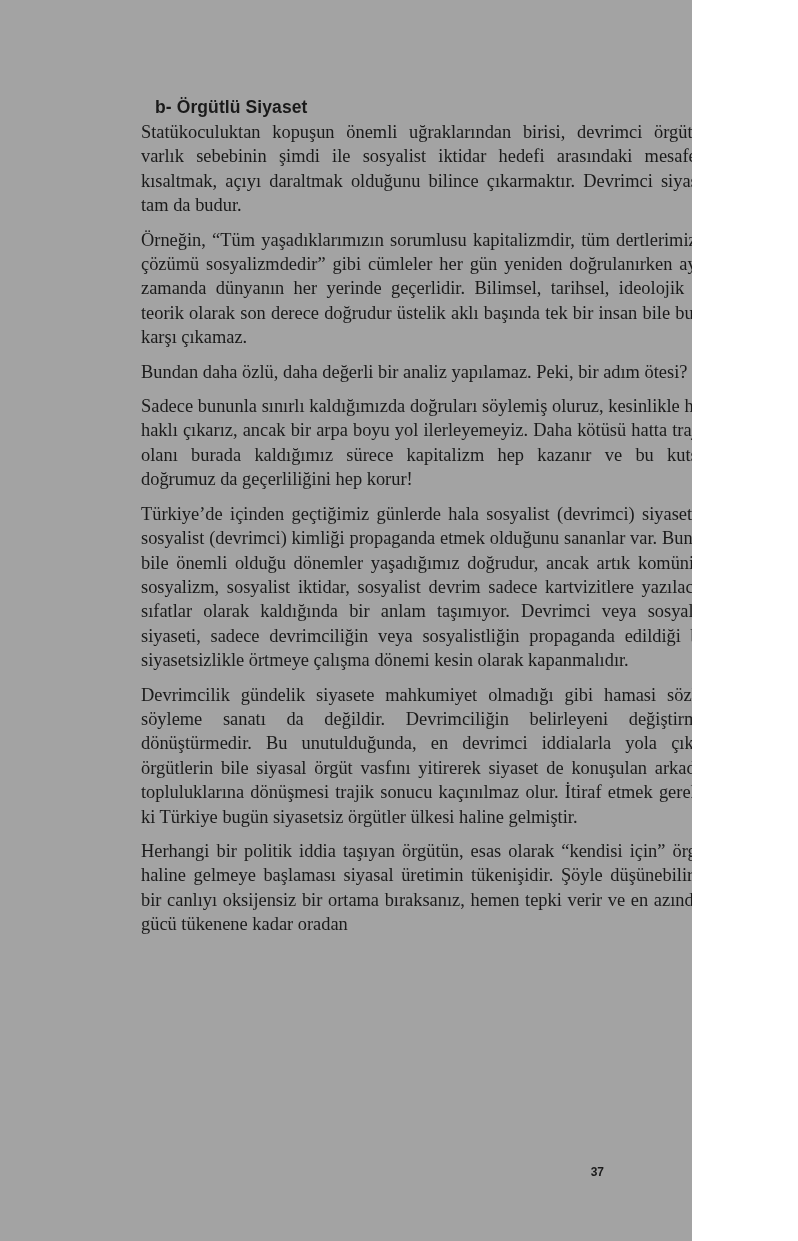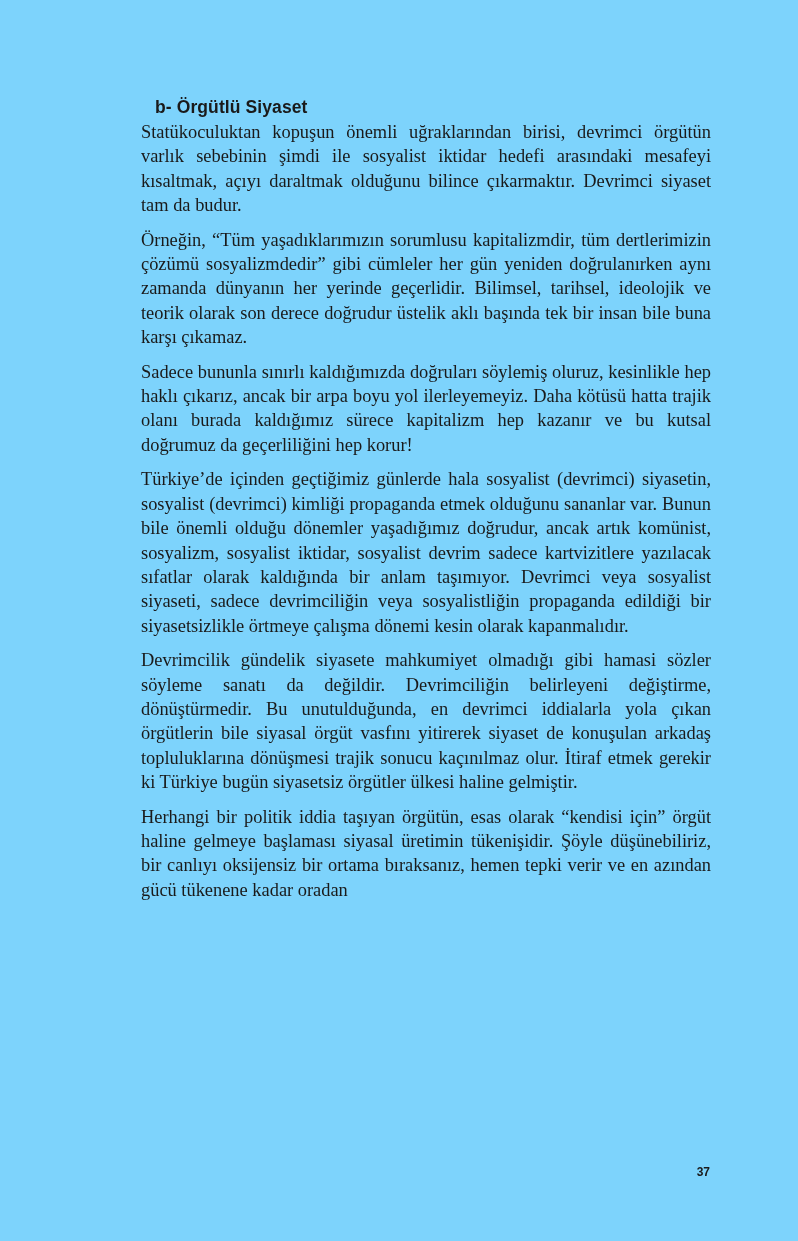--- a/index.html
+++ b/index.html
@@ -2,23 +2,23 @@
 <html><head>
 <meta charset="utf-8">
 <style>
   html, body {
     margin: 0;
     padding: 0;
     background: #ffffff;
   }
   .page {
     position: relative;
-    width: 798px;
+    width: 692px;
     height: 1241px;
-    background: #7dd3fc;
+    background: #a3a3a3;
     margin: 0;
     overflow: hidden;
     font-family: "Liberation Serif", "DejaVu Serif", serif;
     color: #1a1a1a;
   }
   .content {
     position: absolute;
     left: 141px;
     top: 96px;
     width: 570px;
@@ -61,19 +61,20 @@
   }
 </style>
 </head>
 <body>
 
 <div class="page">
   <div class="content">
     <h2 class="chapter-heading">b- Örgütlü Siyaset</h2>
     <p class="para first">Statükoculuktan kopuşun önemli uğraklarından birisi, devrimci örgütün varlık sebebinin şimdi ile sosyalist iktidar hedefi arasındaki mesafeyi kısaltmak, açıyı daraltmak olduğunu bilince çıkarmaktır. Devrimci siyaset tam da budur.</p>
     <p class="para">Örneğin, “Tüm yaşadıklarımızın sorumlusu kapitalizmdir, tüm dertlerimizin çözümü sosyalizmdedir” gibi cümleler her gün yeniden doğrulanırken aynı zamanda dünyanın her yerinde geçerlidir. Bilimsel, tarihsel, ideolojik ve teorik olarak son derece doğrudur üstelik aklı başında tek bir insan bile buna karşı çıkamaz.</p>
+    <p class="para">Bundan daha özlü, daha değerli bir analiz yapılamaz. Peki, bir adım ötesi?</p>
     <p class="para">Sadece bununla sınırlı kaldığımızda doğruları söylemiş oluruz, kesinlikle hep haklı çıkarız, ancak bir arpa boyu yol ilerleyemeyiz. Daha kötüsü hatta trajik olanı burada kaldığımız sürece kapitalizm hep kazanır ve bu kutsal doğrumuz da geçerliliğini hep korur!</p>
     <p class="para">Türkiye’de içinden geçtiğimiz günlerde hala sosyalist (devrimci) siyasetin, sosyalist (devrimci) kimliği propaganda etmek olduğunu sananlar var. Bunun bile önemli olduğu dönemler yaşadığımız doğrudur, ancak artık komünist, sosyalizm, sosyalist iktidar, sosyalist devrim sadece kartvizitlere yazılacak sıfatlar olarak kaldığında bir anlam taşımıyor. Devrimci veya sosyalist siyaseti, sadece devrimciliğin veya sosyalistliğin propaganda edildiği bir siyasetsizlikle örtmeye çalışma dönemi kesin olarak kapanmalıdır.</p>
     <p class="para">Devrimcilik gündelik siyasete mahkumiyet olmadığı gibi hamasi sözler söyleme sanatı da değildir. Devrimciliğin belirleyeni değiştirme, dönüştürmedir. Bu unutulduğunda, en devrimci iddialarla yola çıkan örgütlerin bile siyasal örgüt vasfını yitirerek siyaset de konuşulan arkadaş topluluklarına dönüşmesi trajik sonucu kaçınılmaz olur. İtiraf etmek gerekir ki Türkiye bugün siyasetsiz örgütler ülkesi haline gelmiştir.</p>
     <p class="para">Herhangi bir politik iddia taşıyan örgütün, esas olarak “kendisi için” örgüt haline gelmeye başlaması siyasal üretimin tükenişidir. Şöyle düşünebiliriz, bir canlıyı oksijensiz bir ortama bıraksanız, hemen tepki verir ve en azından gücü tükenene kadar oradan</p>
   </div>
   <div class="page-number">37</div>
 </div>
 
 </body></html>

